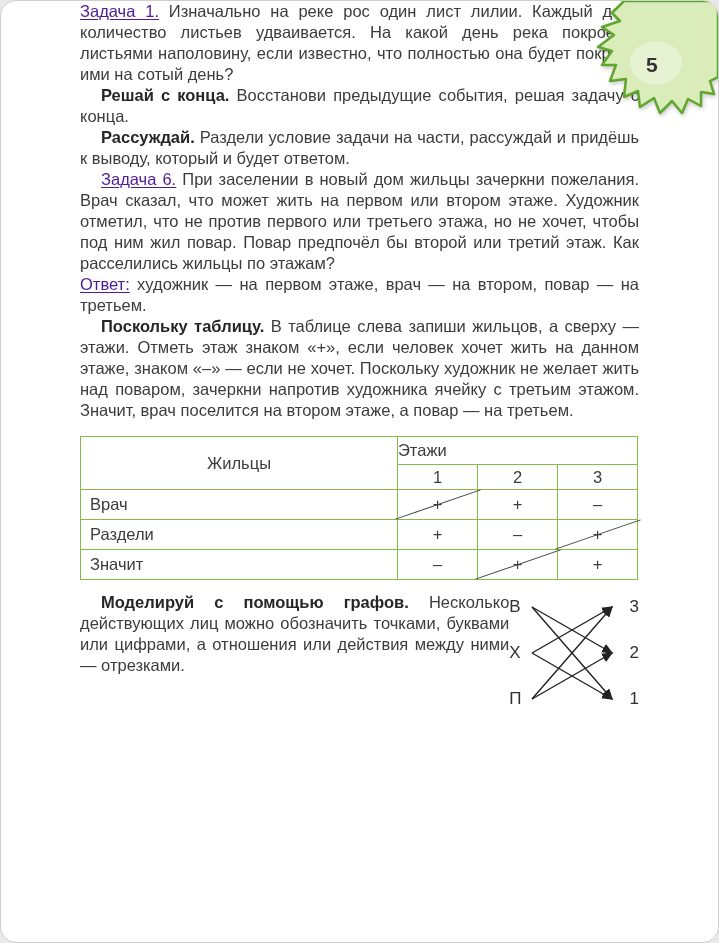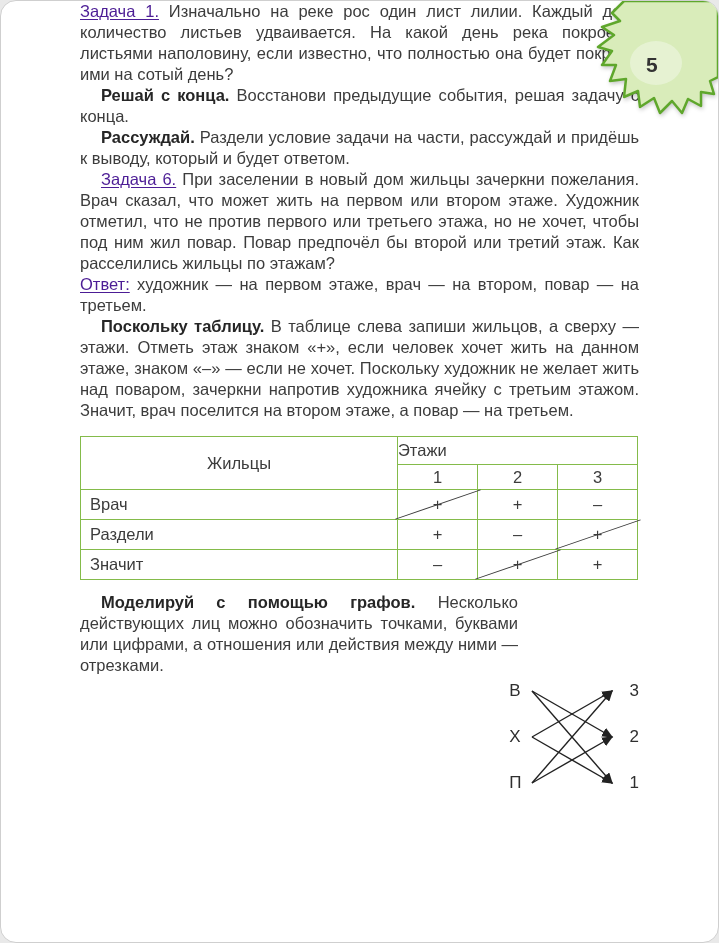--- a/index.html
+++ b/index.html
@@ -38,21 +38,21 @@
   .row-nums td { height:25px; text-align:center; }
   .data-row td { height:30px; }
   .c-label { padding-left:9px; }
   .c-mark { text-align:center; position:relative; }
   .c-mark.crossed::after {
     content:""; position:absolute; left:-5px; top:14px; width:90px; height:0;
     border-top:1.6px solid #3c3c3c; transform:rotate(-19deg);
   }
 
   
-  .bottom { display:flex; margin-top:1px;flex-direction:column; }
+  .bottom { display:flex; margin-top:1px; }
   .bottom-text { width:438px; }
   .graph { margin-left:auto; display:flex; gap:8px; padding-top:5px; }
   .gcol {
     display:flex; flex-direction:column; justify-content:space-between;
     height:112px; font-size:17px; color:#2f2f2f;
   }
   .gcol span { height:20px; line-height:20px; display:block; }
   #graph-svg .edge { stroke:#222; stroke-width:1.4; }
 
   

